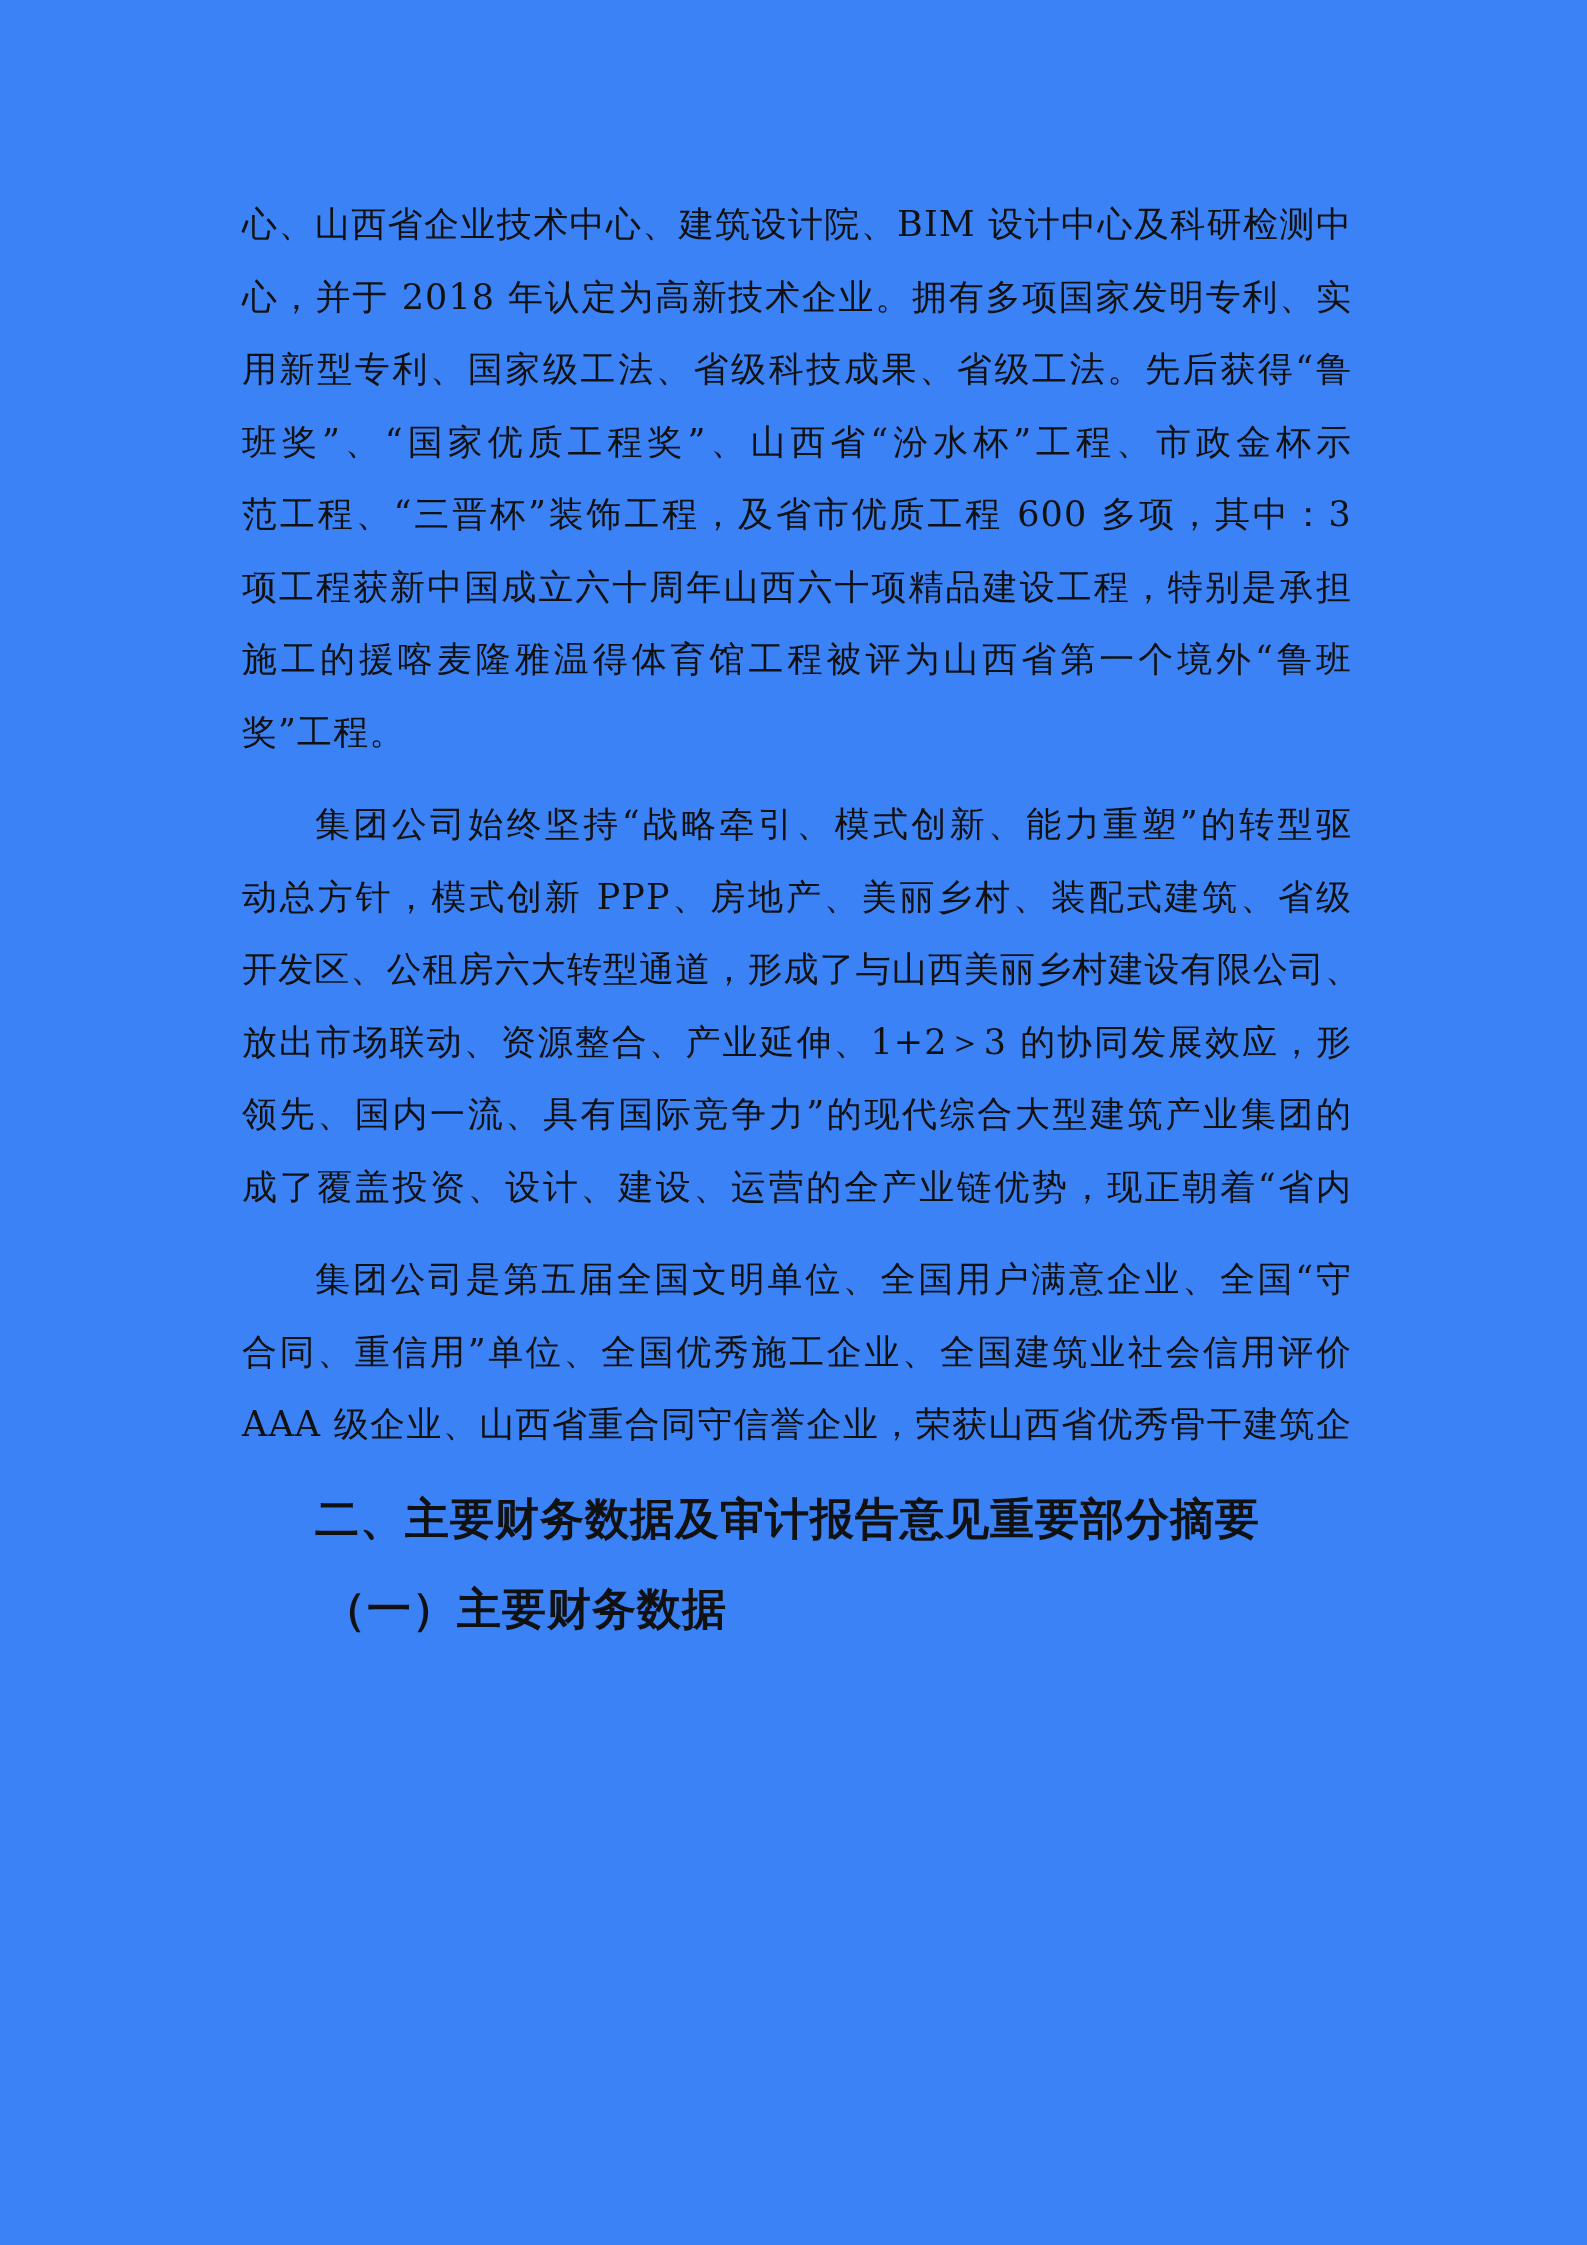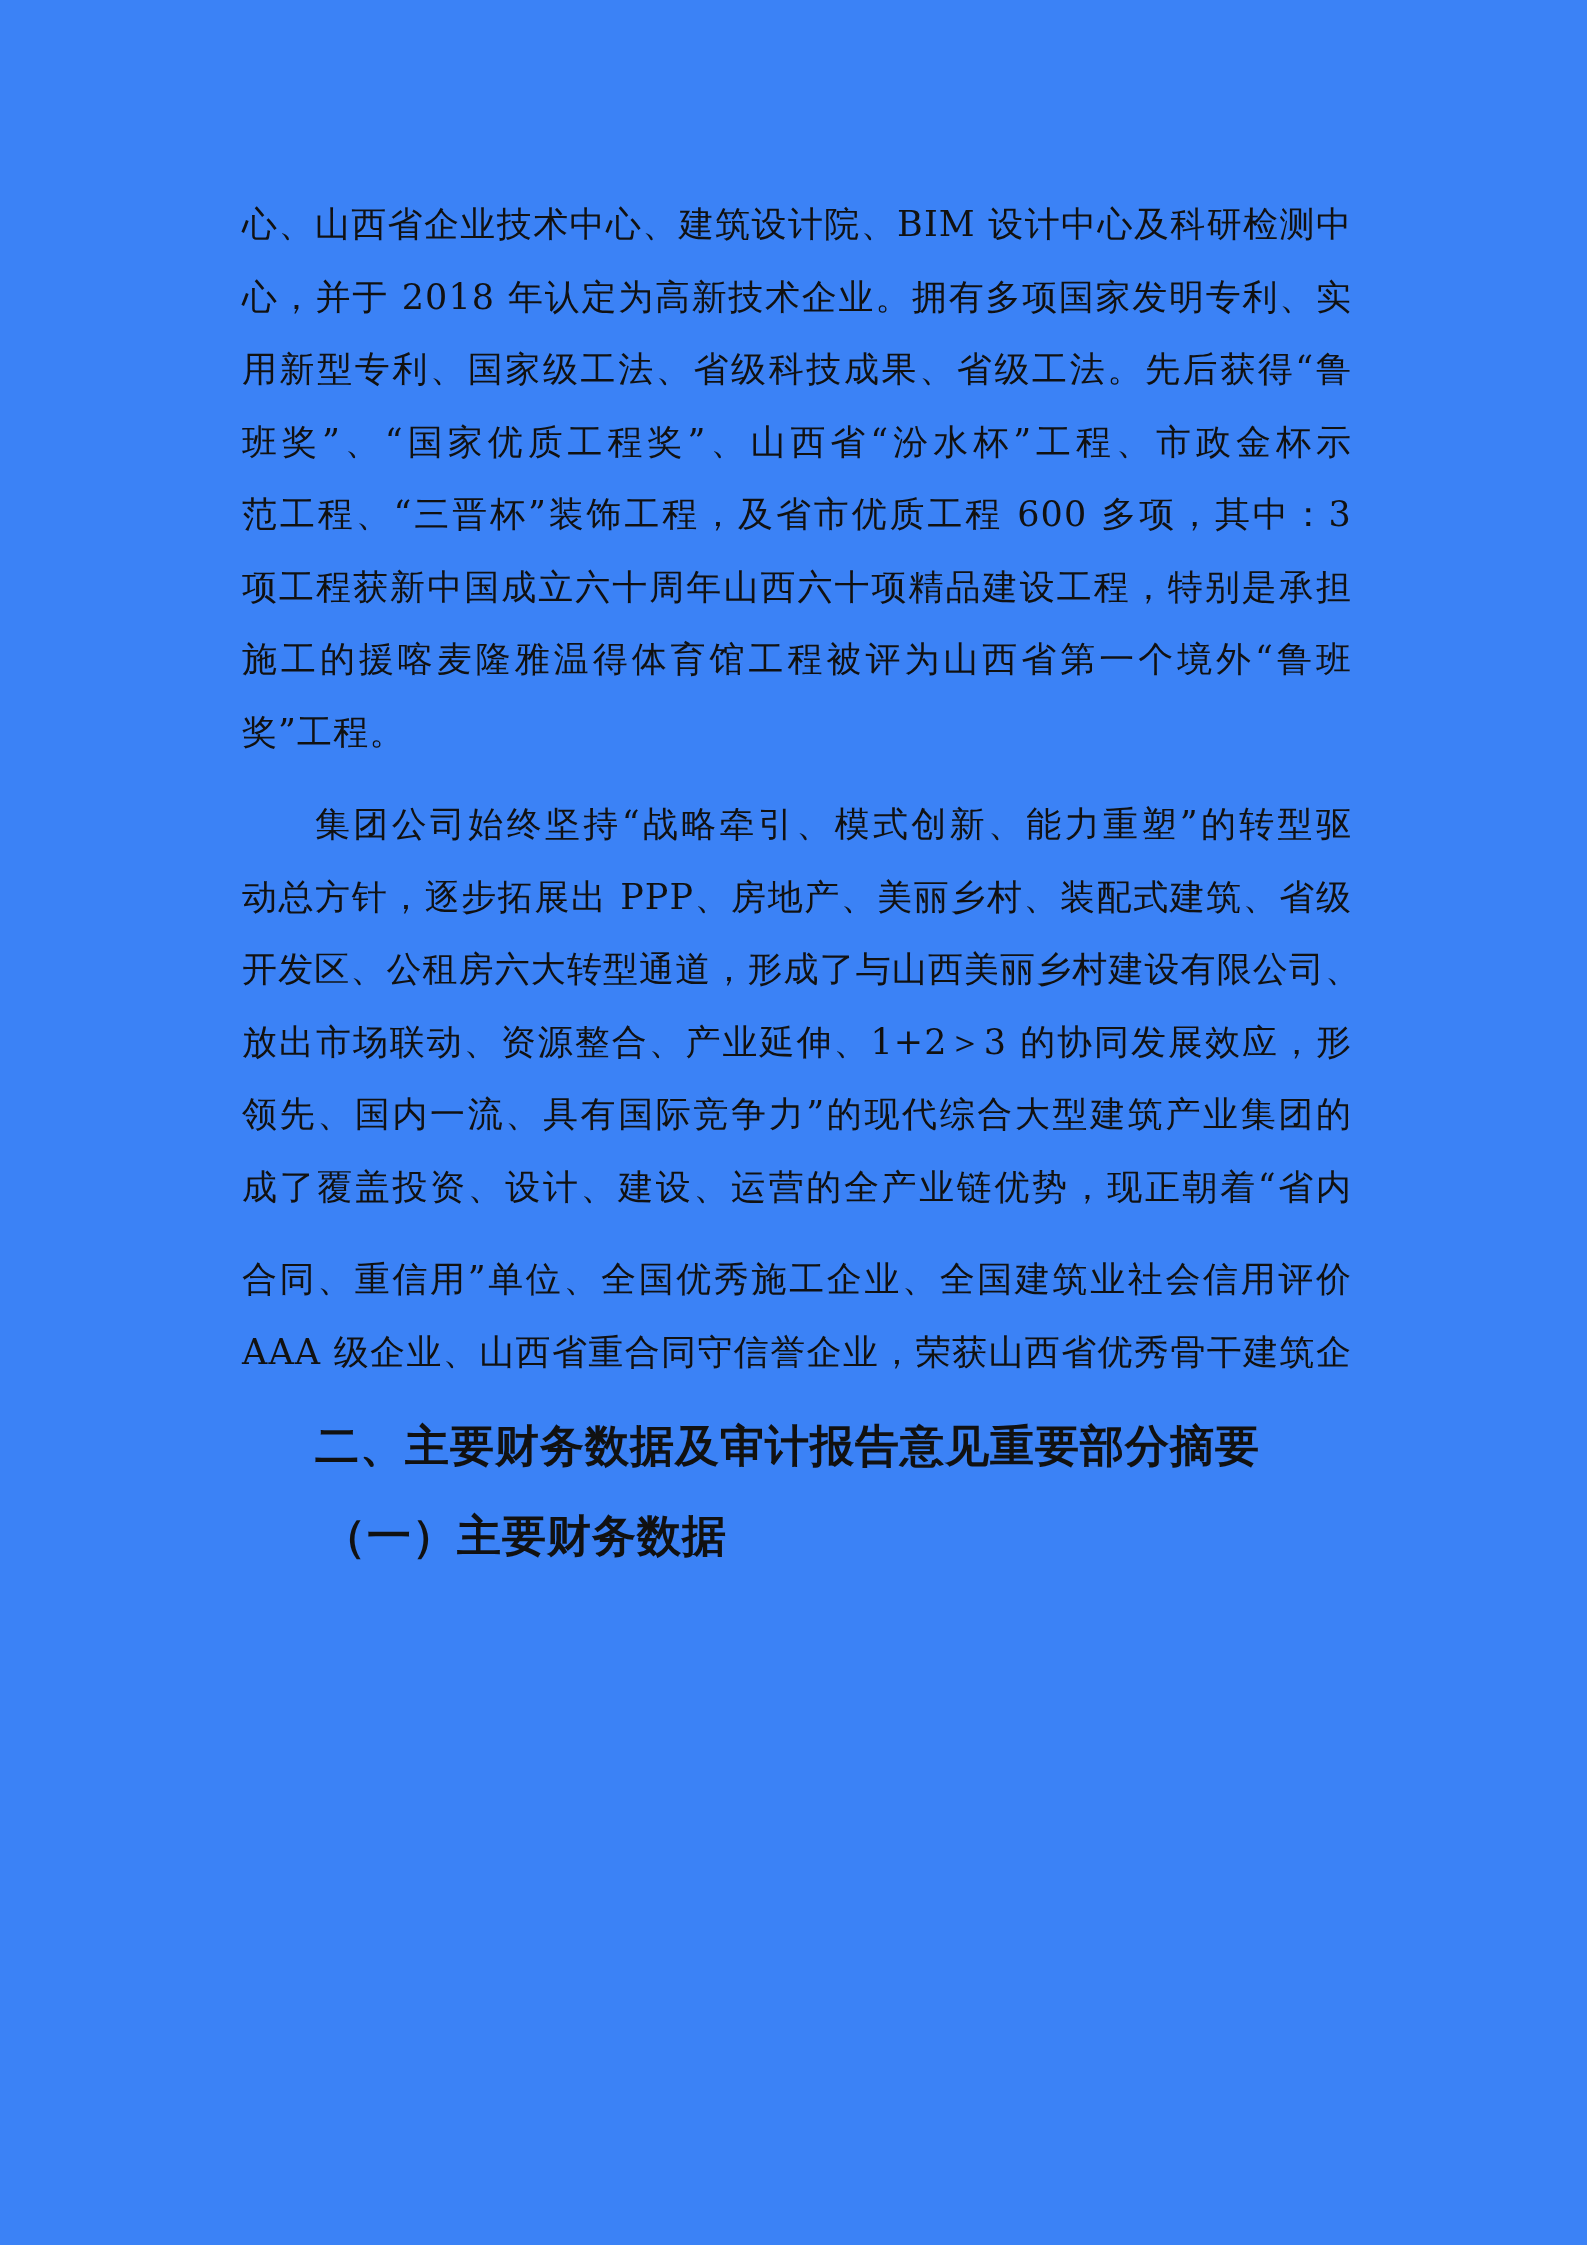--- a/index.html
+++ b/index.html
@@ -80,28 +80,29 @@
       <div class="line">用新型专利、国家级工法、省级科技成果、省级工法。先后获得“鲁</div>
       <div class="line">班奖”、“国家优质工程奖”、山西省“汾水杯”工程、市政金杯示</div>
       <div class="line">范工程、“三晋杯”装饰工程，及省市优质工程 600 多项，其中：3</div>
       <div class="line">项工程获新中国成立六十周年山西六十项精品建设工程，特别是承担</div>
       <div class="line">施工的援喀麦隆雅温得体育馆工程被评为山西省第一个境外“鲁班</div>
       <div class="line last">奖”工程。</div>
     </div>
 
     <div class="para">
       <div class="line indent">集团公司始终坚持“战略牵引、模式创新、能力重塑”的转型驱</div>
-      <div class="line">动总方针，逐步拓展出 PPP、房地产、美丽乡村、装配式建筑、省级</div>
+      <div class="line">动总方针，模式创新 PPP、房地产、美丽乡村、装配式建筑、省级</div>
       <div class="line">开发区、公租房六大转型通道，形成了与山西美丽乡村建设有限公司、</div>
       <div class="line">放出市场联动、资源整合、产业延伸、1+2＞3 的协同发展效应，形</div>
       <div class="line">领先、国内一流、具有国际竞争力”的现代综合大型建筑产业集团的</div>
       <div class="line">成了覆盖投资、设计、建设、运营的全产业链优势，现正朝着“省内</div>
     </div>
 
     <div class="para">
+      <div class="line indent">集团公司是第五届全国文明单位、全国用户满意企业、全国“守</div>
       <div class="line">合同、重信用”单位、全国优秀施工企业、全国建筑业社会信用评价</div>
       <div class="line">AAA 级企业、山西省重合同守信誉企业，荣获山西省优秀骨干建筑企</div>
     </div>
 
     <div class="heading h1">二、主要财务数据及审计报告意见重要部分摘要</div>
     <div class="heading h2">（一）主要财务数据</div>
 
   </div>
 </div>
 

